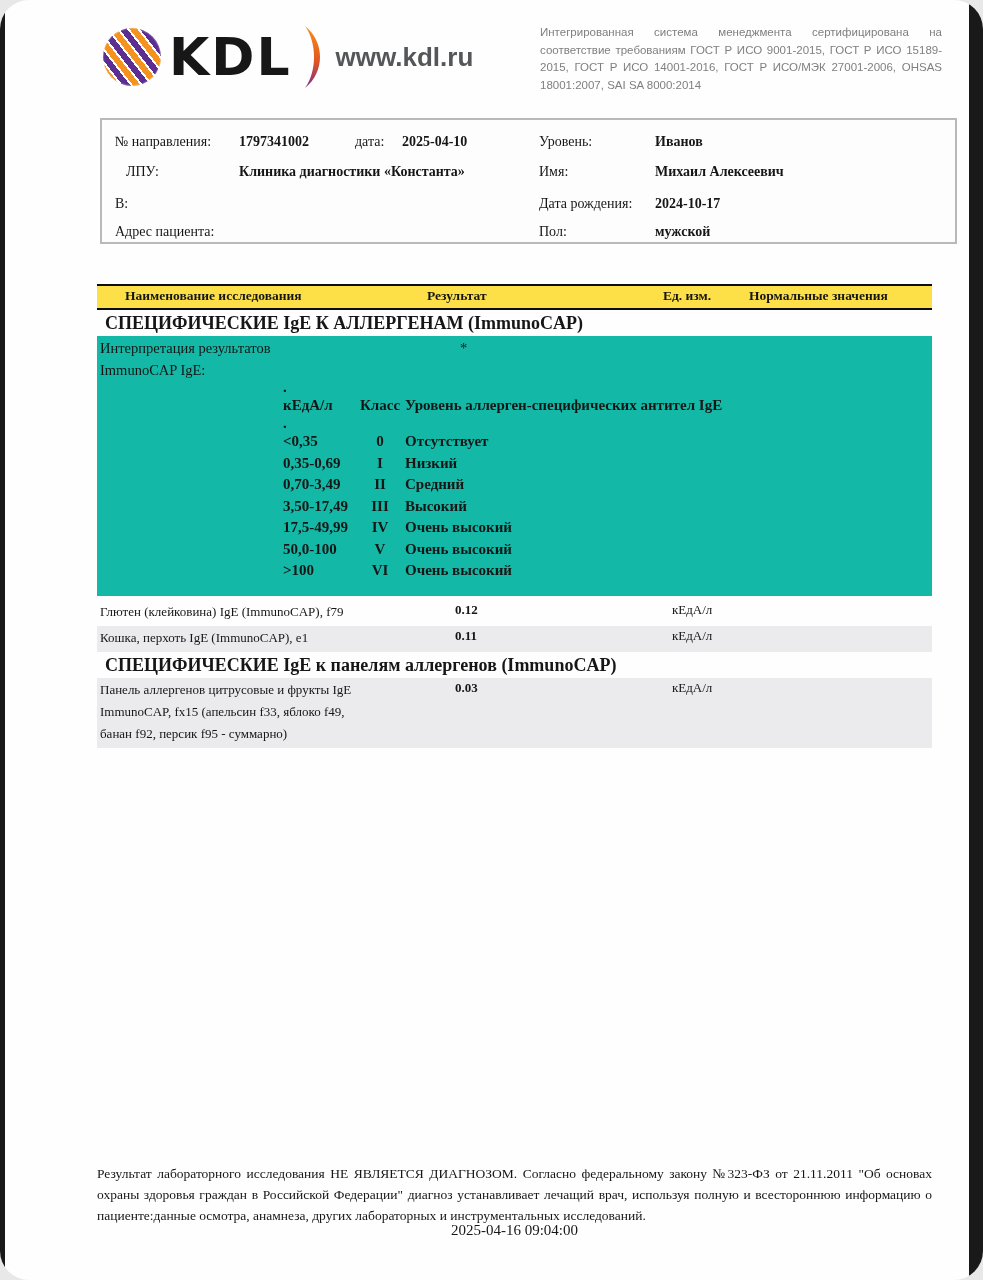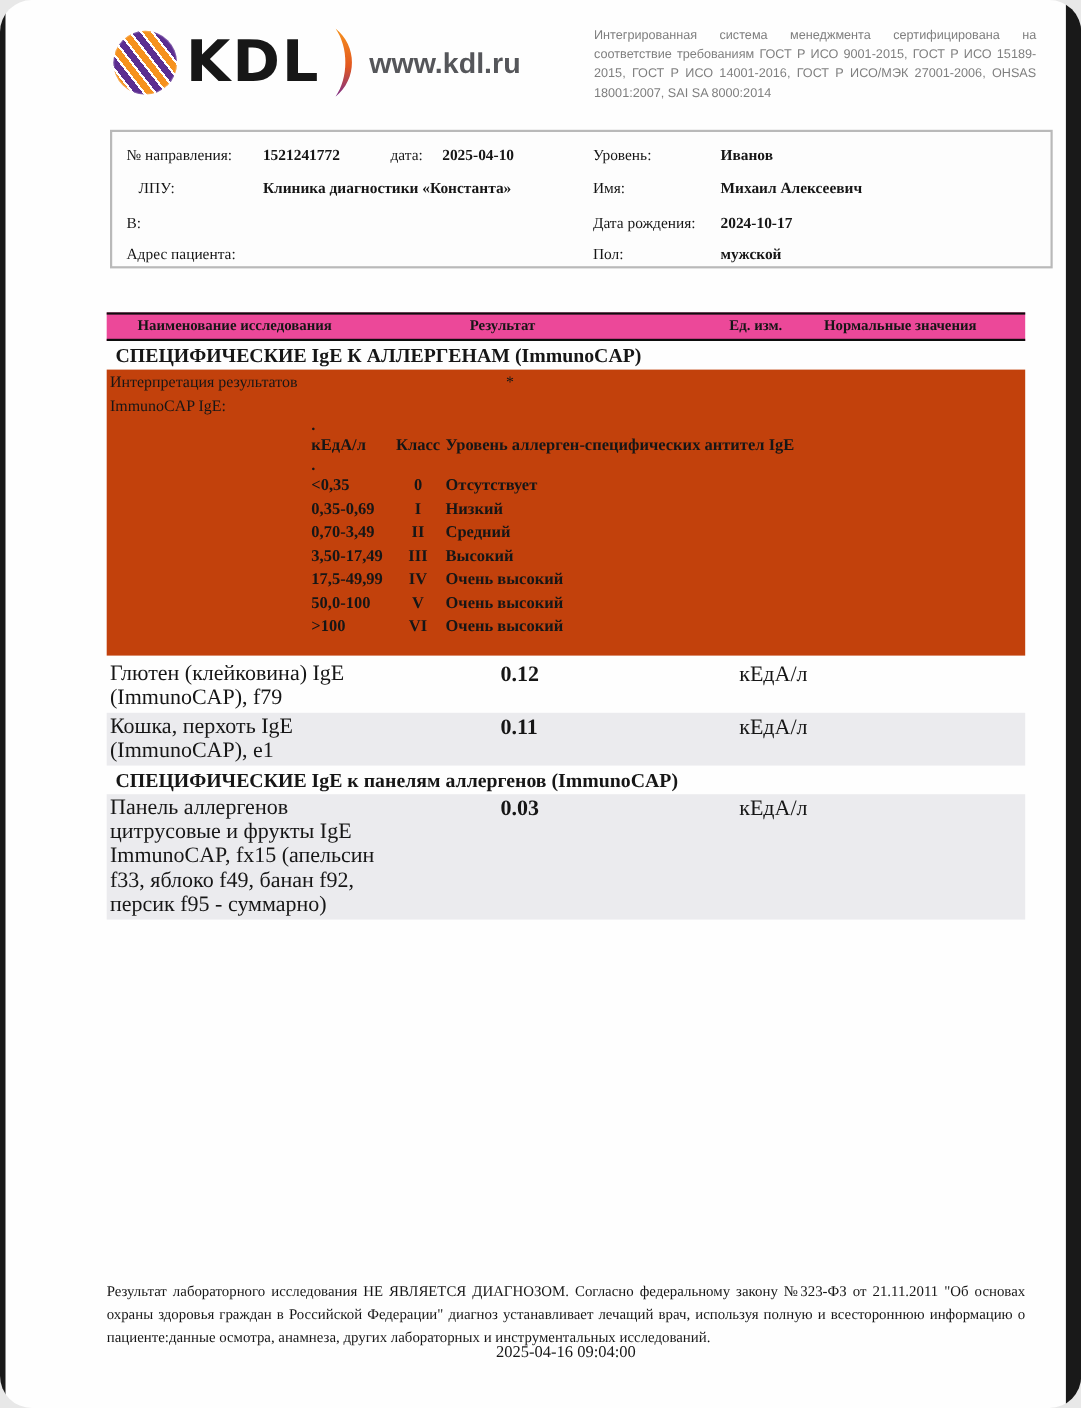--- a/index.html
+++ b/index.html
@@ -21,40 +21,40 @@
     font-size:11.5px;line-height:17.5px;color:#7f7f7f;text-align:justify;}
 
   
   .pbox{position:absolute;left:100px;top:118px;width:853px;height:122px;border:2px solid #b9b9b9;background:#fdfdfd;}
   .prow{position:absolute;left:0;height:18px;font-size:14px;white-space:nowrap;}
   .plabel{position:absolute;font-weight:normal;}
   .pvalue{position:absolute;font-weight:bold;}
 
   
   .table{position:absolute;left:97px;top:284px;width:835px;}
-  .thead{position:relative;height:22px;background:#ec4899;border-top:2px solid #0d0d0d;border-bottom:2px solid #0d0d0d;
+  .thead{position:relative;height:22px;background:#fde047;border-top:2px solid #0d0d0d;border-bottom:2px solid #0d0d0d;
     font-weight:bold;font-size:13.5px;}
   .thead span{position:absolute;top:2px;}
   .h-name{left:28px;}
   .h-result{left:330px;}
   .h-units{left:566px;}
   .h-normal{left:652px;}
   .section-title{font-weight:bold;font-size:18px;padding:3px 0 2px 8px;background:#fefefe;}
-  .interp{background:#c2410c;padding:2px 0 14px 0;font-size:14.5px;position:relative;}
+  .interp{background:#14b8a6;padding:2px 0 14px 0;font-size:14.5px;position:relative;}
   .interp-row{position:relative;height:21px;}
   .iname{position:absolute;left:3px;top:2px;}
   .istar{position:absolute;left:363px;top:2px;}
   .method{padding-left:3px;height:22px;line-height:22px;}
   .cls-table{margin-left:186px;font-weight:bold;font-size:15px;}
   .dot-line{height:14px;line-height:12px;font-weight:bold;}
   .cls-head{display:grid;grid-template-columns:72px 50px auto;height:22px;line-height:21px;}
   .cls-head .c2{text-align:center;}
   .cls-row{display:grid;grid-template-columns:72px 50px auto;height:21.5px;line-height:21px;}
   .cls-row .c2{text-align:center;}
-  .rrow{position:relative;font-size:20px;}
+  .rrow{position:relative;font-size:13px;}
   .rrow.white{background:#fefefe;}
   .rrow.gray{background:#ebebee;}
   .rname{display:block;width:262px;padding:1px 0 3px 3px;line-height:22px;}
   .rresult{position:absolute;left:358px;top:2px;font-weight:bold;}
   .runits{position:absolute;left:575px;top:2px;}
   .row-gap{height:4px;background:#fefefe;}
 
   
   .disclaimer{position:absolute;left:97px;top:1163px;width:835px;font-size:13.5px;line-height:21px;text-align:justify;}
   .timestamp{position:absolute;left:97px;top:1222px;width:835px;text-align:center;font-size:15px;}
@@ -79,21 +79,21 @@
       </defs>
       <path d="M3 0 C 23 16 23 46 3 62 C 15 45 15 17 3 0 Z" fill="url(#sw)"></path>
     </svg>
     <div class="site">www.kdl.ru</div>
   </div>
   <div class="cert">Интегрированная система менеджмента сертифицирована на соответствие требованиям ГОСТ Р ИСО 9001-2015, ГОСТ Р ИСО 15189-2015, ГОСТ Р ИСО 14001-2016, ГОСТ Р ИСО/МЭК 27001-2006, OHSAS 18001:2007, SAI SA 8000:2014</div>
 
   <div class="pbox">
     <div class="prow" style="top:14px;">
       <span class="plabel" style="left:13px;">№ направления:</span>
-      <span class="pvalue" style="left:137px;">1521241772</span>
+      <span class="pvalue" style="left:137px;">1797341002</span>
       <span class="plabel" style="left:253px;">дата:</span>
       <span class="pvalue" style="left:300px;">2025-04-10</span>
       <span class="plabel" style="left:437px;">Уровень:</span>
       <span class="pvalue" style="left:553px;">Иванов</span>
     </div>
     <div class="prow" style="top:44px;">
       <span class="plabel" style="left:24px;">ЛПУ:</span>
       <span class="pvalue" style="left:137px;">Клиника диагностики «Константа»</span>
       <span class="plabel" style="left:437px;">Имя:</span>
       <span class="pvalue" style="left:553px;">Михаил Алексеевич</span>

